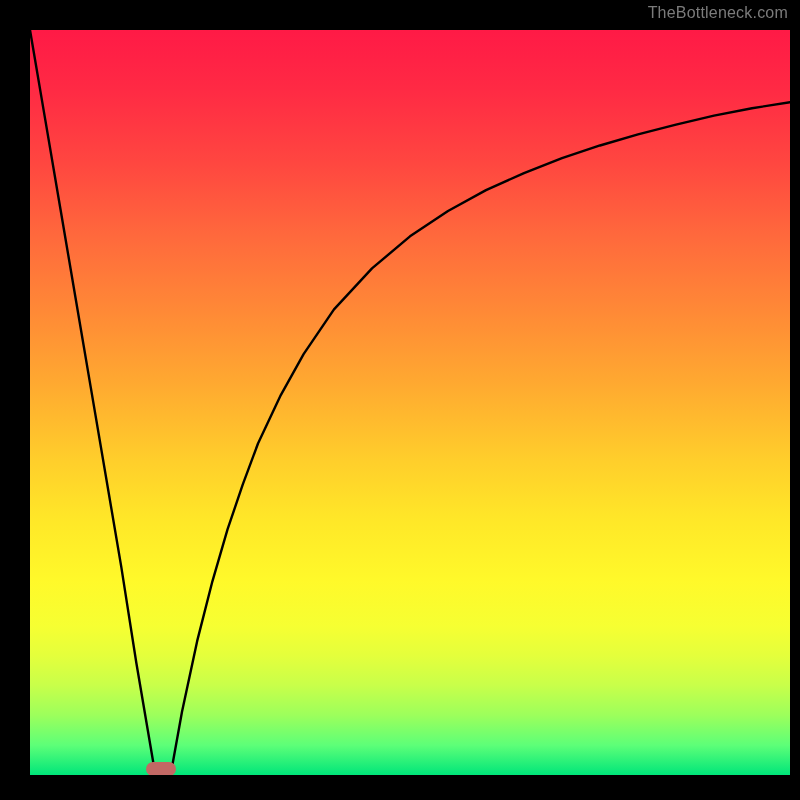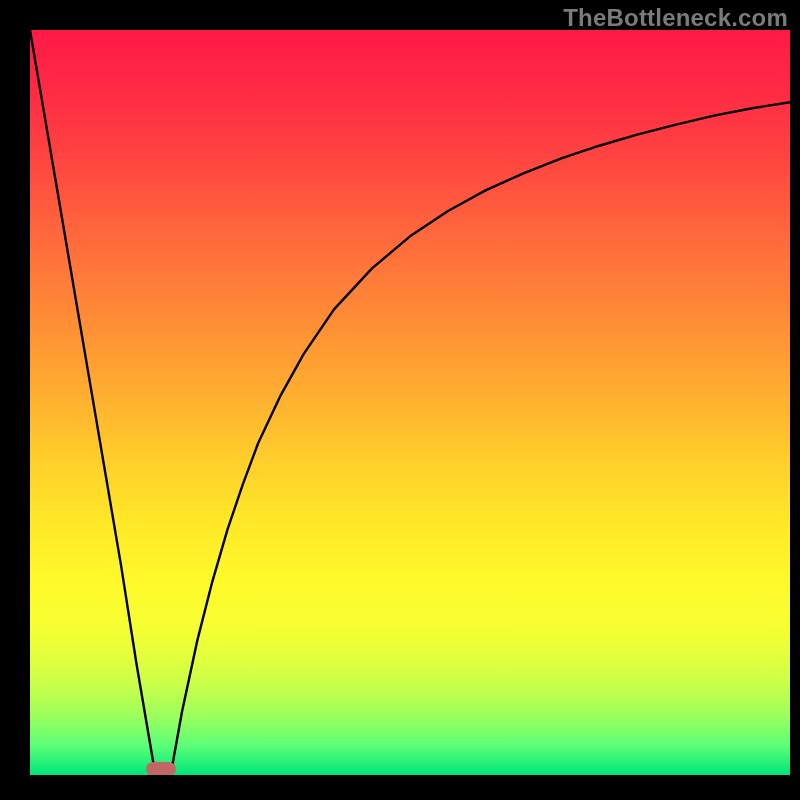--- a/index.html
+++ b/index.html
@@ -55,22 +55,22 @@
     position: absolute;
     height: 14px;
     border-radius: 7px;
     background: #c26864;
   }
   .watermark {
     position: absolute;
     top: 4px;
     right: 12px;
     color: #7b7b7b;
-    font-size: 24px;
-    font-weight: 700;
+    font-size: 16px;
+    font-weight: 400;
     letter-spacing: 0.2px;
     user-select: none;
   }
 </style>
 </head>
 <body>
 
 <div class="stage">
 
   <div class="watermark">TheBottleneck.com</div>

